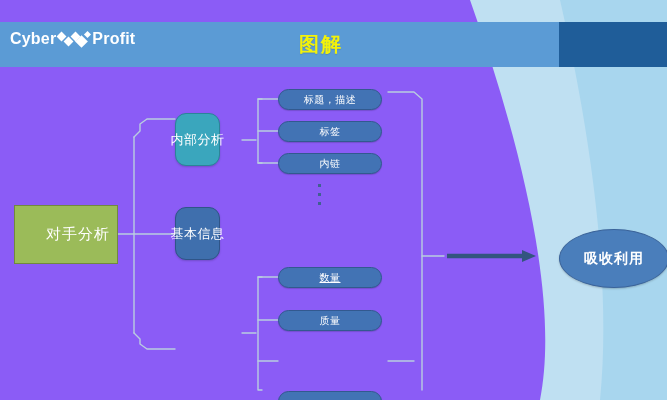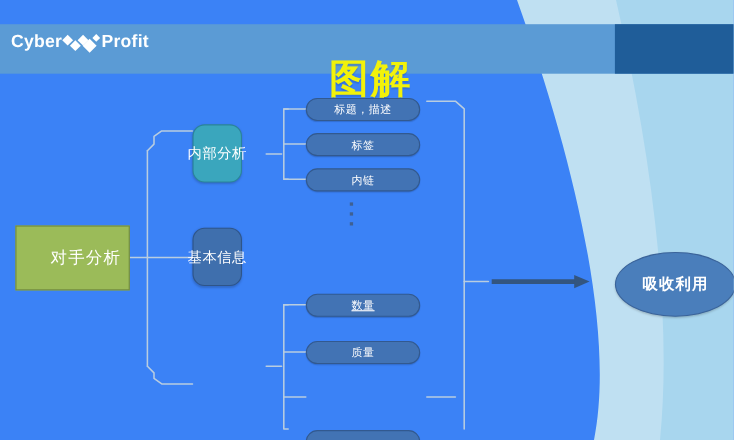--- a/index.html
+++ b/index.html
@@ -10,21 +10,21 @@
     width: 667px;
     height: 400px;
     background: #ffffff;
     font-family: "Liberation Sans", "DejaVu Sans", sans-serif;
     overflow: hidden;
   }
   #stage {
     position: relative;
     width: 667px;
     height: 400px;
-    background: #3b82f6;
+    background: #8b5cf6;
     overflow: hidden;
   }
 
   
   .swoosh-layer {
     position: absolute;
     inset: 0;
     z-index: 0;
     pointer-events: none;
   }
@@ -82,25 +82,24 @@
 
   .deck-title {
     position: absolute;
     left: 299px;
     top: 22px;
     height: 45px;
     display: flex;
     align-items: center;
     z-index: 4;
     color: #f2f20a;
-    font-size: 36px;
+    font-size: 20px;
     font-weight: bold;
     letter-spacing: 2px;
     text-shadow: 0 1px 1px rgba(0,0,0,.12);
-    margin-top: 28px;
   }
 
   
   .diagram {
     position: absolute;
     inset: 0;
     z-index: 5;
   }
   .connectors {
     position: absolute;

